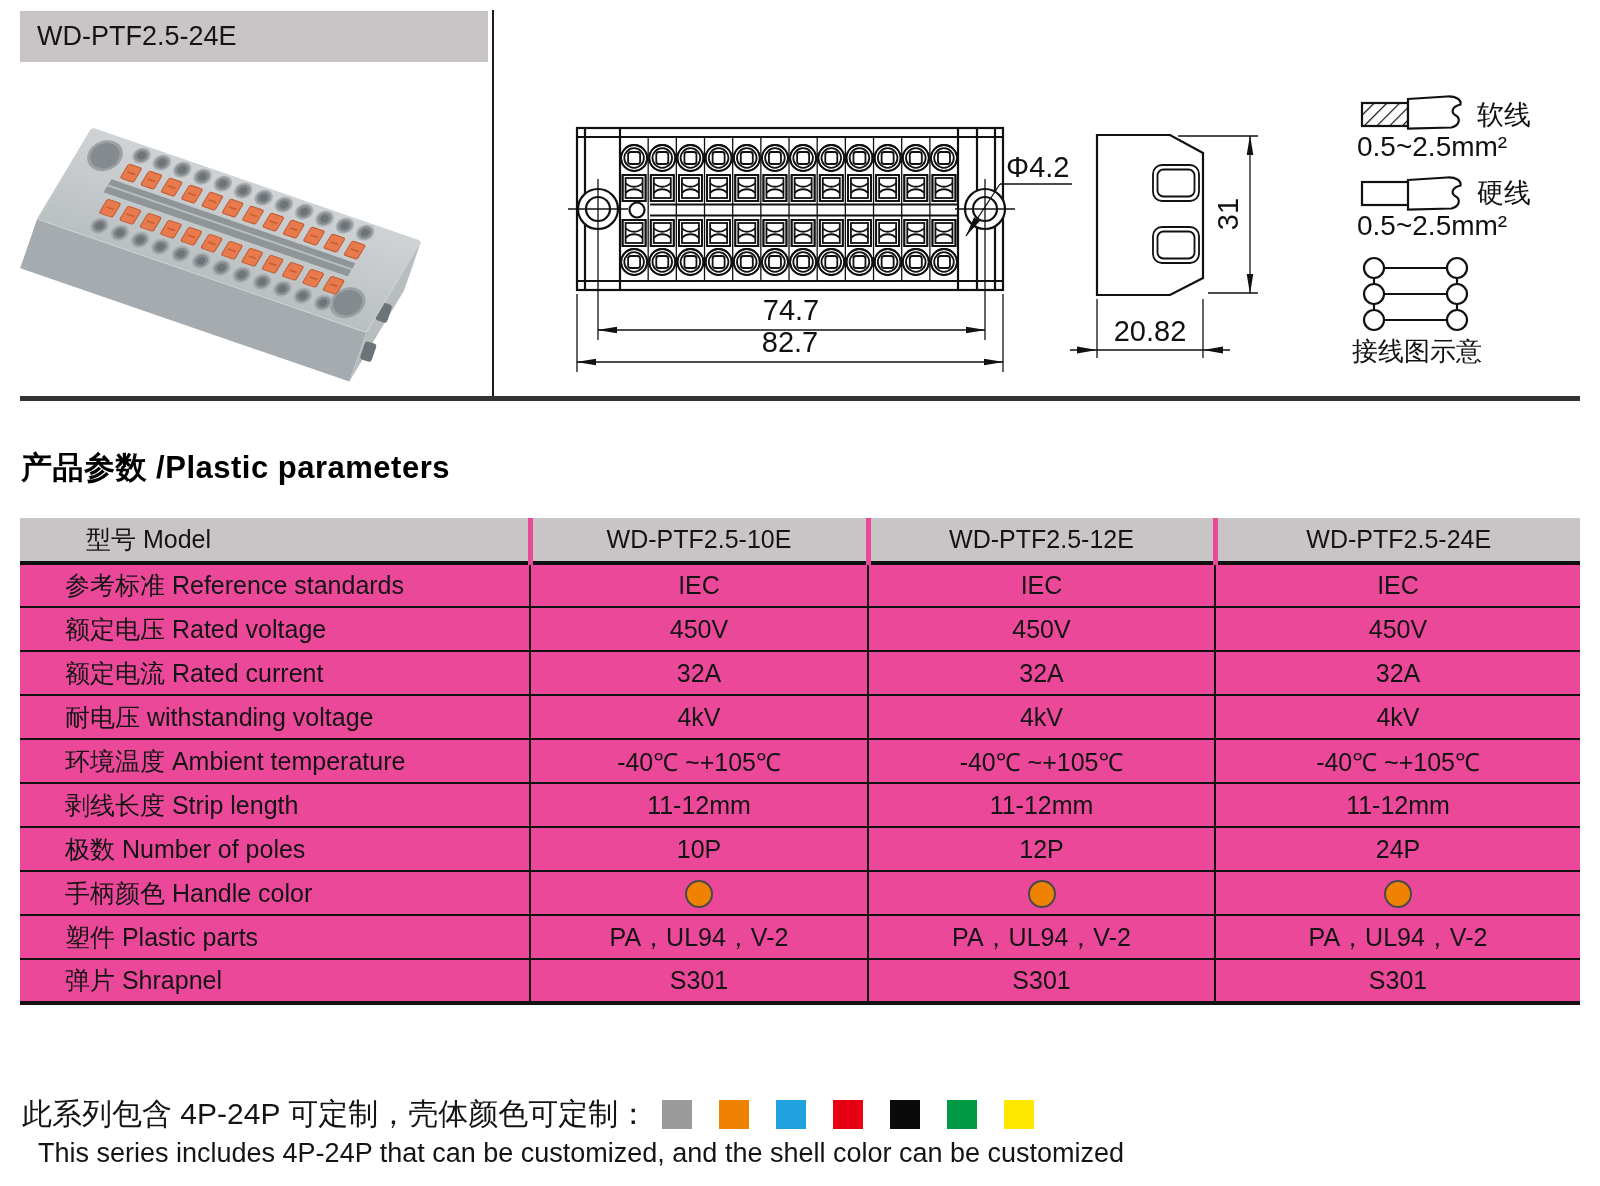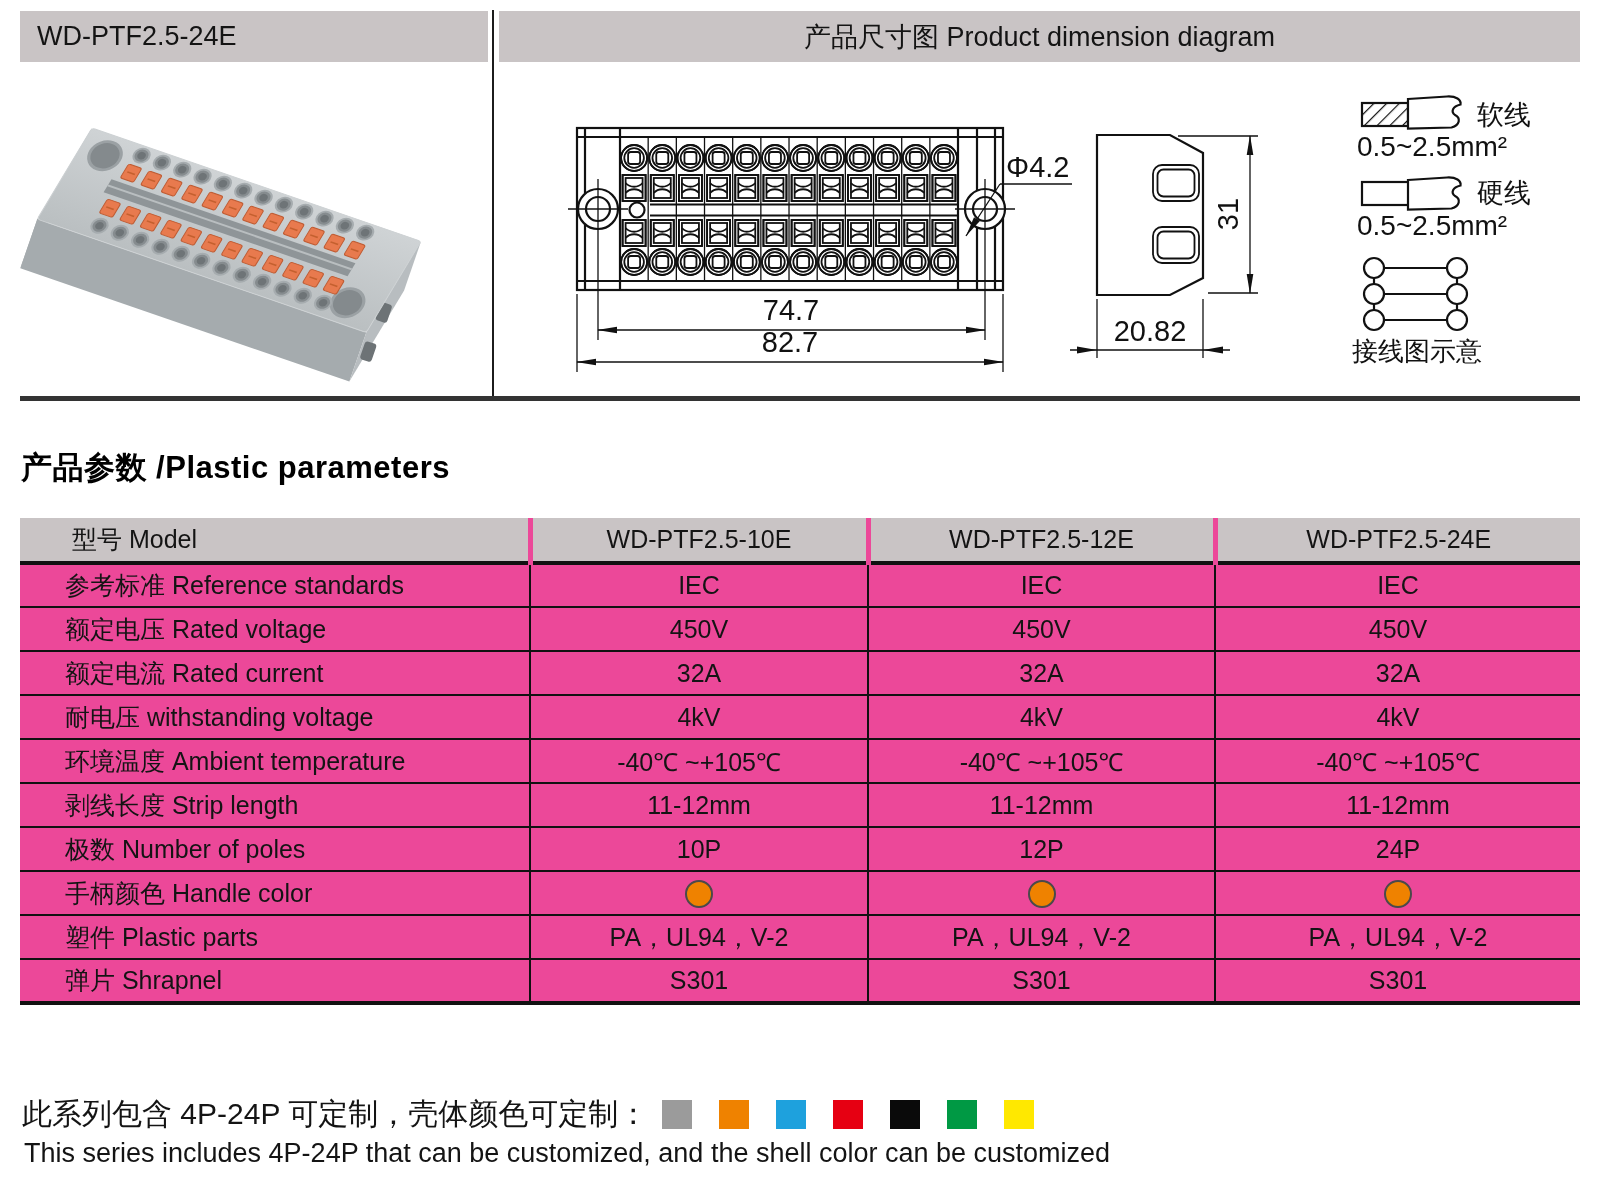--- a/index.html
+++ b/index.html
@@ -21,33 +21,33 @@
   .thin{fill:none;stroke:#111;stroke-width:1.3}
   .dimnum{font-size:29px}
   .cnlabel{font-size:27px}
   .mm{font-size:28px}
   .cap{font-size:26px}
 
   .section-title{position:absolute;left:21px;top:447px;font-size:31px;font-weight:bold;color:#000;letter-spacing:0.5px}
 
   table.params{position:absolute;left:20px;top:518px;width:1560px;border-collapse:collapse;table-layout:fixed}
   .params th{background:#c9c4c5;height:45px;font-weight:normal;font-size:25px;border-bottom:4px solid #111;text-align:center;color:#141414}
-  .params th:first-child{text-align:left;padding-left:52px}
+  .params th:first-child{text-align:left;padding-left:66px}
   .params th + th{border-left:5px solid #ec4899}
   .params td{height:44px;font-size:25px;border-bottom:2px solid #111;text-align:center;color:#141414;background:#ec4899}
   .params td.param-label{text-align:left;padding-left:45px}
   .params td.param-value{border-left:2px solid #111}
   .params tr:last-child td{border-bottom:4px solid #111}
   .handle-dot{display:inline-block;width:28px;height:28px;border-radius:50%;border:2px solid #4a4a4a;vertical-align:middle}
 
   .note-zh{position:absolute;left:22px;top:1096px;height:36px;font-size:30px;display:flex;align-items:center;white-space:nowrap}
   .swatches{display:inline-flex;align-items:center}
   .swatch{display:inline-block;width:30px;height:29px;margin-left:27px}
   .swatch:first-child{margin-left:14px}
-  .note-en{position:absolute;left:24px;top:1138px;font-size:27px;white-space:nowrap}
+  .note-en{position:absolute;left:38px;top:1138px;font-size:27px;white-space:nowrap}
 </style>
 </head>
 <body>
 
 <div class="page">
 
   <svg id="top-art" width="1600" height="430" viewBox="0 0 1600 430">
     <defs>
       <linearGradient id="topFace" x1="0" y1="0" x2="0" y2="1">
         <stop offset="0" stop-color="#cfd3d5"></stop>
@@ -235,23 +235,20 @@
         <circle cx="1374" cy="320" r="10" style="fill:#fff"></circle>
         <circle cx="1457" cy="320" r="10" style="fill:#fff"></circle>
       </g>
       <text x="1417" y="360" text-anchor="middle" class="cap">接线图示意</text>
     </g>
   </svg>
 
   <div class="hdr hdr-left">
     <span>WD-PTF2.5-24E</span>
   </div>
-  <div class="hdr hdr-right">
-    <span>产品尺寸图 Product dimension diagram</span>
-  </div>
   <div class="v-divider"></div>
   <div class="h-rule"></div>
 
   <h2 class="section-title">产品参数 /Plastic parameters</h2>
 
   <table class="params">
     <colgroup>
       <col style="width:510px">
         <col style="width:338px">
         <col style="width:347px">

